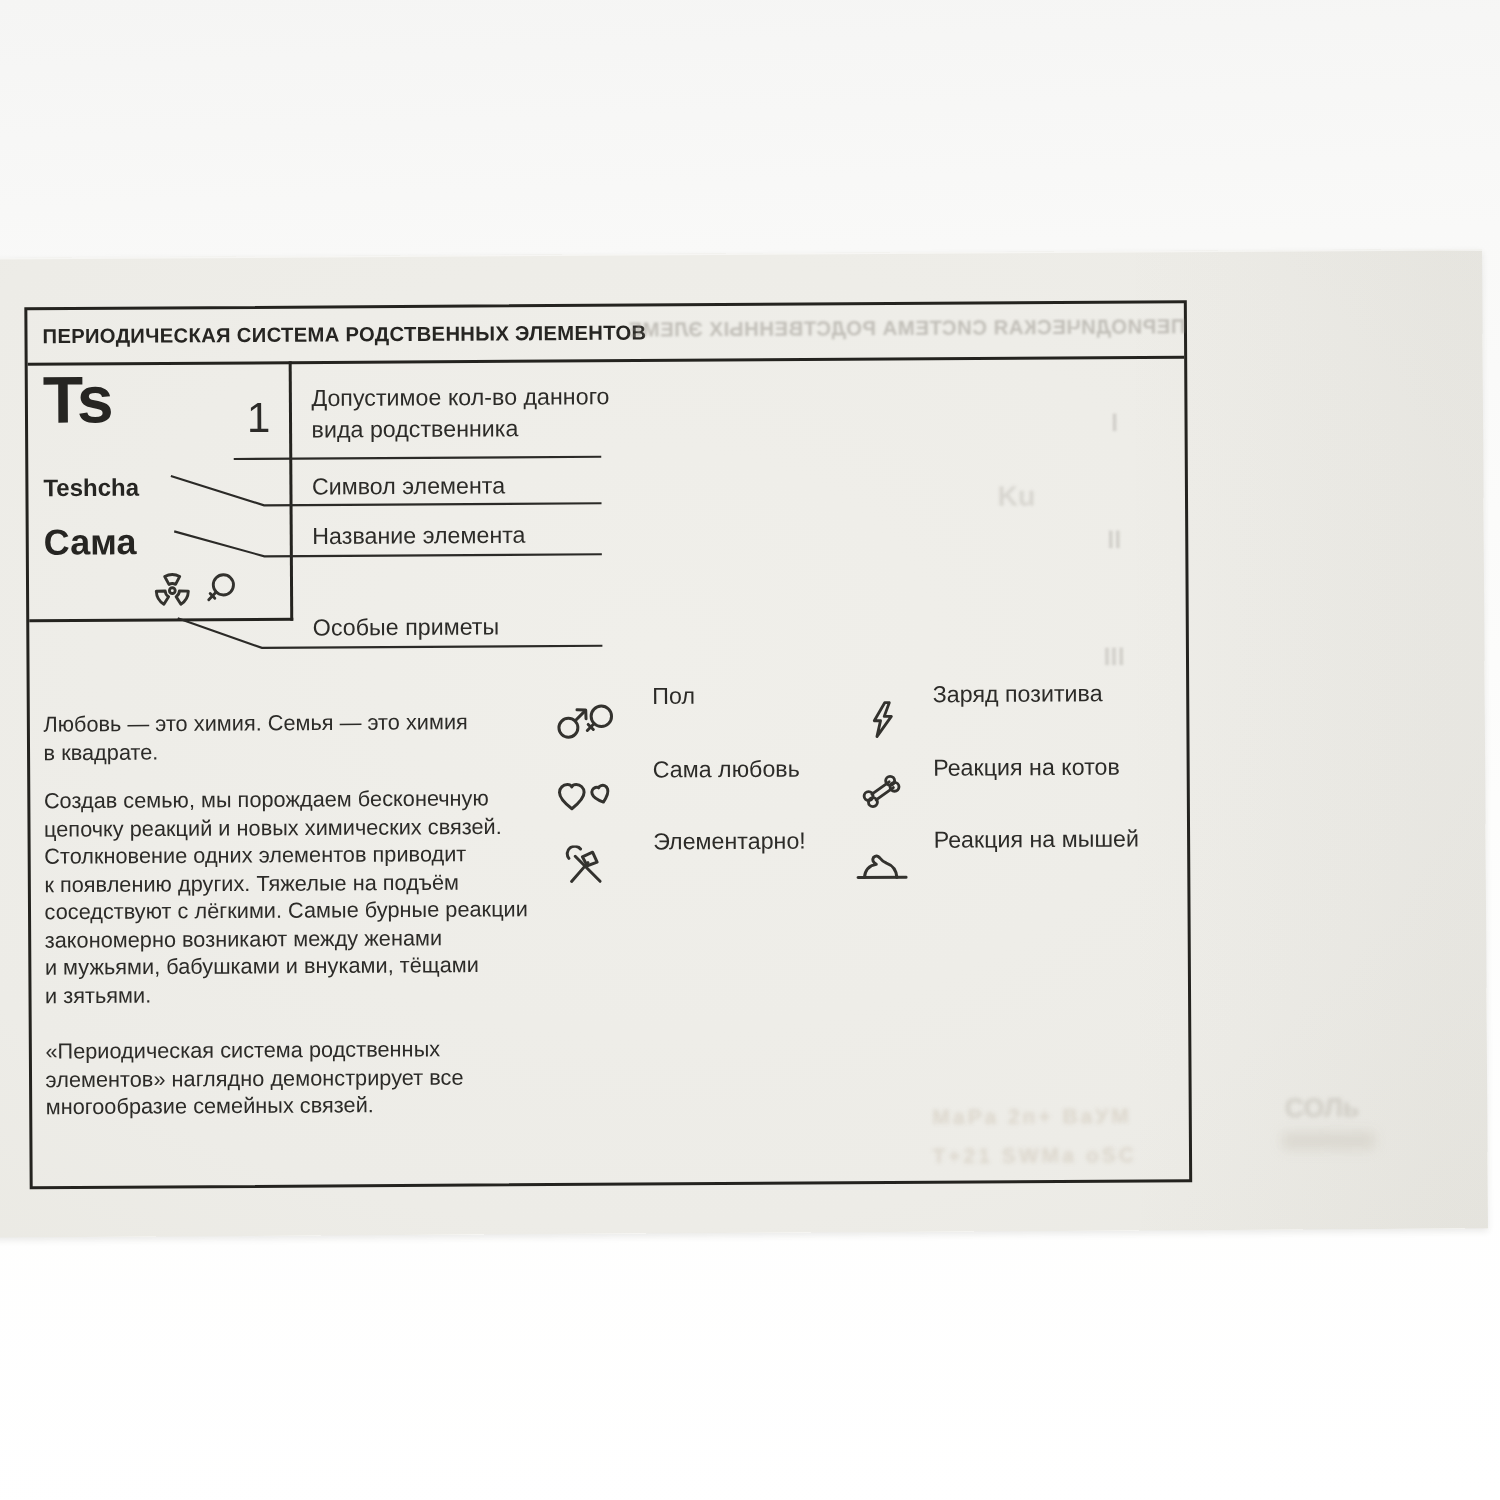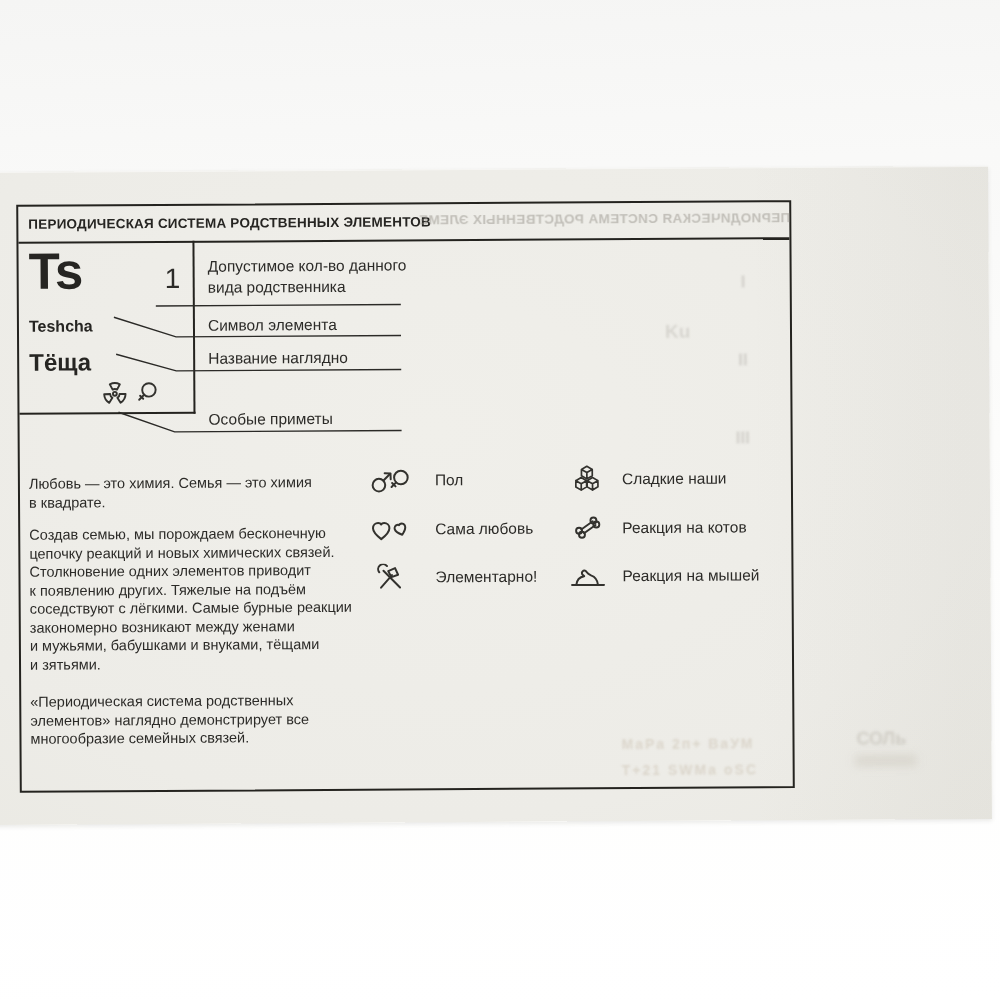--- a/index.html
+++ b/index.html
@@ -14,36 +14,36 @@
     box-shadow:0 2px 4px rgba(60,58,52,0.10), inset 0 1px 0 rgba(255,255,255,0.5);}
   .frame{position:absolute;left:36px;top:33px;width:775px;height:588px;
     border:2px solid #24231f;box-sizing:border-box;}
   .title-bar{position:absolute;left:0;top:0;right:0;height:35px;border-bottom:2px solid #24231f;
     display:flex;align-items:center;}
   .poster-title{font-size:13.5px;font-weight:bold;color:#262522;padding-left:10px;
     letter-spacing:.2px;white-space:nowrap;}
   
   .card{position:absolute;left:0;top:35px;width:174px;height:171px;
     border-right:2px solid #24231f;border-bottom:2px solid #24231f;box-sizing:content-box;}
-  .ts{position:absolute;left:10px;top:4px;font-size:51px;font-weight:bold;color:#262522;
+  .ts{position:absolute;left:10px;top:4px;font-size:44px;font-weight:bold;color:#262522;
     letter-spacing:-1px;line-height:1;}
   .qty{position:absolute;left:146px;top:24px;font-size:28px;color:#2c2b28;line-height:1;}
   .latin{position:absolute;left:10px;top:77px;font-size:16px;font-weight:bold;color:#262522;line-height:1;}
   .cyr{position:absolute;left:10px;top:109px;font-size:24px;font-weight:bold;color:#262522;line-height:1;}
   .card-icons{position:absolute;left:82px;top:139px;display:flex;gap:5px;align-items:center;}
   
   .ann{position:absolute;left:189px;font-size:15.5px;color:#2c2b28;line-height:20.5px;white-space:pre-line;}
   .callouts{position:absolute;left:0;top:0;pointer-events:none;}
   .callouts line,.callouts polyline{stroke:#2b2a27;stroke-width:1.4;fill:none;}
   
   .para{position:absolute;left:9px;width:350px;font-size:14.5px;line-height:18.5px;
     color:#2c2b28;white-space:pre-line;}
   
   .legend-col{position:absolute;top:252px;}
-  .lrow{display:flex;align-items:center;height:48.5px;}
+  .lrow{display:flex;height:48.5px;}
   .ibox{width:46px;display:flex;justify-content:center;align-items:center;flex:none;}
   .c2 .ibox{width:44px;}
   .llabel{font-size:15.5px;color:#2c2b28;white-space:nowrap;}
   .c1 .llabel{margin-left:22px;}
   .c2 .llabel{margin-left:13px;}
   svg.ic{stroke:#33322e;stroke-width:2;fill:none;stroke-linecap:round;stroke-linejoin:round;}
   svg.thin{stroke-width:1.7;}
   
   .ghost{position:absolute;color:rgba(135,131,122,0.30);font-weight:bold;filter:blur(0.8px);
     white-space:nowrap;pointer-events:none;}
@@ -70,21 +70,21 @@
       <div class="title-bar">
         <div class="poster-title">ПЕРИОДИЧЕСКАЯ СИСТЕМА РОДСТВЕННЫХ ЭЛЕМЕНТОВ</div>
       </div>
 
       <div class="ghost ghost-title">ПЕРИОДИЧЕСКАЯ СИСТЕМА РОДСТВЕННЫХ ЭЛЕМЕНТОВ</div>
 
       <div class="card">
         <div class="ts">Ts</div>
         <div class="qty">1</div>
         <div class="latin">Teshcha</div>
-        <div class="cyr">Тёща</div>
+        <div class="cyr">Сама</div>
         <div class="card-icons">
           <svg class="ic thin" width="27" height="27" viewBox="0 0 24 24">
             <circle cx="12" cy="12" r="1.7"></circle>
             <path d="M13.97 8.29 L16.46 3.61 A9.5 9.5 0 0 0 7.54 3.61 L10.03 8.29 A4.2 4.2 0 0 1 13.97 8.29 Z"></path>
             <path d="M13.97 8.29 L16.46 3.61 A9.5 9.5 0 0 0 7.54 3.61 L10.03 8.29 A4.2 4.2 0 0 1 13.97 8.29 Z" transform="rotate(120 12 12)"></path>
             <path d="M13.97 8.29 L16.46 3.61 A9.5 9.5 0 0 0 7.54 3.61 L10.03 8.29 A4.2 4.2 0 0 1 13.97 8.29 Z" transform="rotate(240 12 12)"></path>
           </svg>
           <svg class="ic" width="25" height="25" viewBox="0 0 26 26">
             <circle cx="16.2" cy="9.2" r="7"></circle>
             <line x1="11.2" y1="14.2" x2="6" y2="19.4"></line>
@@ -96,21 +96,21 @@
       <svg class="callouts" width="775" height="588" viewBox="0 0 775 588">
         <line x1="137" y1="100" x2="382" y2="100"></line>
         <polyline points="95,111 157,131 382,131"></polyline>
         <polyline points="97,148 157,165 382,165"></polyline>
         <polyline points="99,206 155,226 382,226"></polyline>
       </svg>
 
       <div class="ann" style="top:51px;">Допустимое кол-во данного
 вида родственника</div>
       <div class="ann" style="top:110px;">Символ элемента</div>
-      <div class="ann" style="top:143px;">Название наглядно</div>
+      <div class="ann" style="top:143px;">Название элемента</div>
       <div class="ann" style="top:204px;">Особые приметы</div>
 
       <div class="para" style="top:268px;">Любовь — это химия. Семья — это химия
 в квадрате.</div>
       <div class="para" style="top:319px;">Создав семью, мы порождаем бесконечную
 цепочку реакций и новых химических связей.
 Столкновение одних элементов приводит
 к появлению других. Тяжелые на подъём
 соседствуют с лёгкими. Самые бурные реакции
 закономерно возникают между женами
@@ -154,27 +154,25 @@
               <line x1="7" y1="7.2" x2="23.5" y2="24"></line>
             </svg>
           </span>
           <span class="llabel">Элементарно!</span>
         </div>
       </div>
 
       <div class="legend-col c2" style="left:545px;">
         <div class="lrow">
           <span class="ibox">
-            <svg class="ic thin" width="28" height="30" viewBox="0 0 28 30">
-              <path d="M14 1.9 L19.4 5.1 L19.4 11.3 L14 14.5 L8.6 11.3 L8.6 5.1 Z M8.6 5.1 L14 8.2 L19.4 5.1 M14 8.2 L14 14.5"></path>
-              <path d="M8.3 13.1 L13.7 16.3 L13.7 22.5 L8.3 25.7 L2.9 22.5 L2.9 16.3 Z M2.9 16.3 L8.3 19.4 L13.7 16.3 M8.3 19.4 L8.3 25.7"></path>
-              <path d="M19.6 13.1 L25 16.3 L25 22.5 L19.6 25.7 L14.2 22.5 L14.2 16.3 Z M14.2 16.3 L19.6 19.4 L25 16.3 M19.6 19.4 L19.6 25.7"></path>
-            </svg>
-          </span>
-          <span class="llabel">Сладкие наши</span>
+            <svg class="ic" width="19" height="27" viewBox="0 0 20 28">
+              <path d="M12.6 2 L5.2 14.6 H9.6 L7 25.8 L17.2 11.6 H12.2 L15.8 2 Z"></path>
+            </svg>
+          </span>
+          <span class="llabel">Заряд позитива</span>
         </div>
         <div class="lrow">
           <span class="ibox">
             <svg class="ic" width="29" height="25" viewBox="0 0 30 26">
               <circle cx="6" cy="15.9" r="3.1"></circle>
               <circle cx="9" cy="20.1" r="3.1"></circle>
               <circle cx="21" cy="5.4" r="3.1"></circle>
               <circle cx="24" cy="9.6" r="3.1"></circle>
               <line x1="8.3" y1="14.6" x2="20.3" y2="6.1"></line>
               <line x1="11.2" y1="18.6" x2="23.2" y2="10.1"></line>

